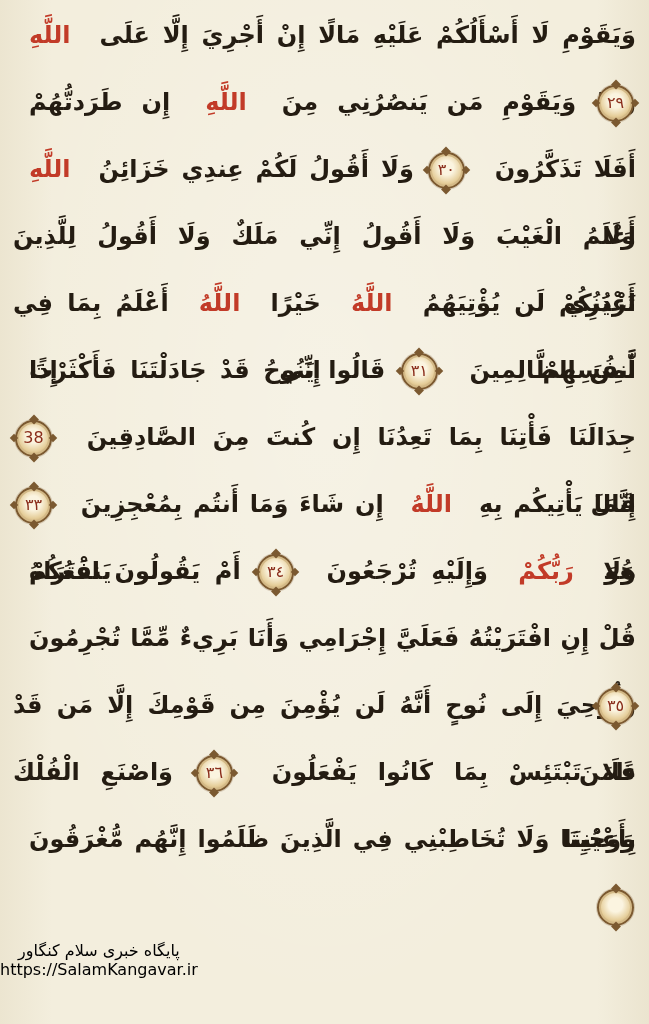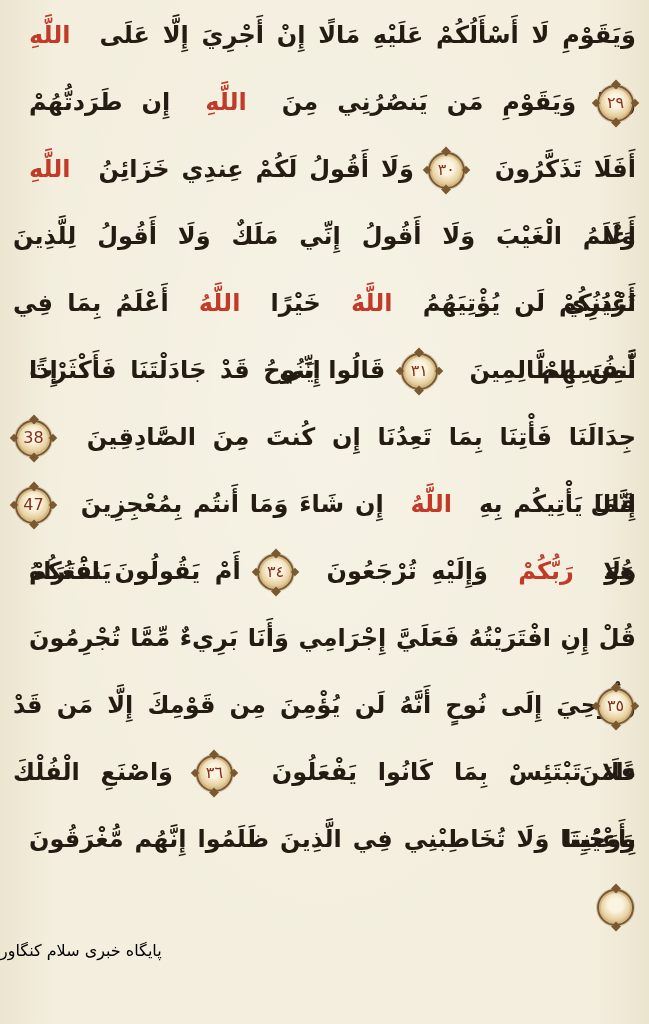--- a/index.html
+++ b/index.html
@@ -138,25 +138,26 @@
 <div class="page">
 
   <div class="text-block">
       <div class="line"><span class="seg">وَيَقَوْمِ لَا أَسْأَلُكُمْ عَلَيْهِ مَالًا إِنْ أَجْرِيَ إِلَّا عَلَى</span> <span class="seg red">اللَّهِ</span> <span class="seg">وَمَا</span></div>
       <div class="line"> <span class="medallion"><span class="dot-l"></span><span class="dot-r"></span><span class="medallion-num">٢٩</span></span> <span class="seg">وَيَقَوْمِ مَن يَنصُرُنِي مِنَ</span> <span class="seg red">اللَّهِ</span> <span class="seg">إِن طَرَدتُّهُمْ</span></div>
       <div class="line"><span class="seg">أَفَلَا تَذَكَّرُونَ</span> <span class="medallion"><span class="dot-l"></span><span class="dot-r"></span><span class="medallion-num">٣٠</span></span> <span class="seg">وَلَا أَقُولُ لَكُمْ عِندِي خَزَائِنُ</span> <span class="seg red">اللَّهِ</span> <span class="seg">وَلَا</span></div>
       <div class="line"><span class="seg">أَعْلَمُ الْغَيْبَ وَلَا أَقُولُ إِنِّي مَلَكٌ وَلَا أَقُولُ لِلَّذِينَ تَزْدَرِي</span></div>
       <div class="line"><span class="seg">أَعْيُنُكُمْ لَن يُؤْتِيَهُمُ</span> <span class="seg red">اللَّهُ</span> <span class="seg">خَيْرًا</span> <span class="seg red">اللَّهُ</span> <span class="seg">أَعْلَمُ بِمَا فِي أَنفُسِهِمْ إِنِّي إِذًا</span></div>
       <div class="line"><span class="seg">لَّمِنَ الظَّالِمِينَ</span> <span class="medallion"><span class="dot-l"></span><span class="dot-r"></span><span class="medallion-num">٣١</span></span> <span class="seg">قَالُوا يَنُوحُ قَدْ جَادَلْتَنَا فَأَكْثَرْتَ</span></div>
       <div class="line"><span class="seg">جِدَالَنَا فَأْتِنَا بِمَا تَعِدُنَا إِن كُنتَ مِنَ الصَّادِقِينَ</span> <span class="medallion"><span class="dot-l"></span><span class="dot-r"></span><span class="medallion-num">38</span></span> <span class="seg">قَالَ</span></div>
-      <div class="line"><span class="seg">إِنَّمَا يَأْتِيكُم بِهِ</span> <span class="seg red">اللَّهُ</span> <span class="seg">إِن شَاءَ وَمَا أَنتُم بِمُعْجِزِينَ</span> <span class="medallion"><span class="dot-l"></span><span class="dot-r"></span><span class="medallion-num">47</span></span> <span class="seg">وَلَا يَنفَعُكُمْ</span></div>
+      <div class="line"><span class="seg">إِنَّمَا يَأْتِيكُم بِهِ</span> <span class="seg red">اللَّهُ</span> <span class="seg">إِن شَاءَ وَمَا أَنتُم بِمُعْجِزِينَ</span> <span class="medallion"><span class="dot-l"></span><span class="dot-r"></span><span class="medallion-num">٣٣</span></span> <span class="seg">وَلَا يَنفَعُكُمْ</span></div>
       <div class="line"><span class="seg">هُوَ</span> <span class="seg red">رَبُّكُمْ</span> <span class="seg">وَإِلَيْهِ تُرْجَعُونَ</span> <span class="medallion"><span class="dot-l"></span><span class="dot-r"></span><span class="medallion-num">٣٤</span></span> <span class="seg">أَمْ يَقُولُونَ افْتَرَاهُ</span></div>
       <div class="line"><span class="seg">قُلْ إِنِ افْتَرَيْتُهُ فَعَلَيَّ إِجْرَامِي وَأَنَا بَرِيءٌ مِّمَّا تُجْرِمُونَ</span> <span class="medallion"><span class="dot-l"></span><span class="dot-r"></span><span class="medallion-num">٣٥</span></span></div>
       <div class="line"><span class="seg">وَأُوحِيَ إِلَى نُوحٍ أَنَّهُ لَن يُؤْمِنَ مِن قَوْمِكَ إِلَّا مَن قَدْ ءَامَنَ</span></div>
       <div class="line"><span class="seg">فَلَا تَبْتَئِسْ بِمَا كَانُوا يَفْعَلُونَ</span> <span class="medallion"><span class="dot-l"></span><span class="dot-r"></span><span class="medallion-num">٣٦</span></span> <span class="seg">وَاصْنَعِ الْفُلْكَ بِأَعْيُنِنَا</span></div>
       <div class="line"><span class="seg">وَوَحْيِنَا وَلَا تُخَاطِبْنِي فِي الَّذِينَ ظَلَمُوا إِنَّهُم مُّغْرَقُونَ</span> <span class="medallion"></span></div>
     </div>
 
   <div class="watermark">
     <div class="wm-ribbon">پایگاه خبری سلام کنگاور</div>
+    <div class="wm-url">https://SalamKangavar.ir</div>
   </div>
 
 </div>
 
 </body></html>

